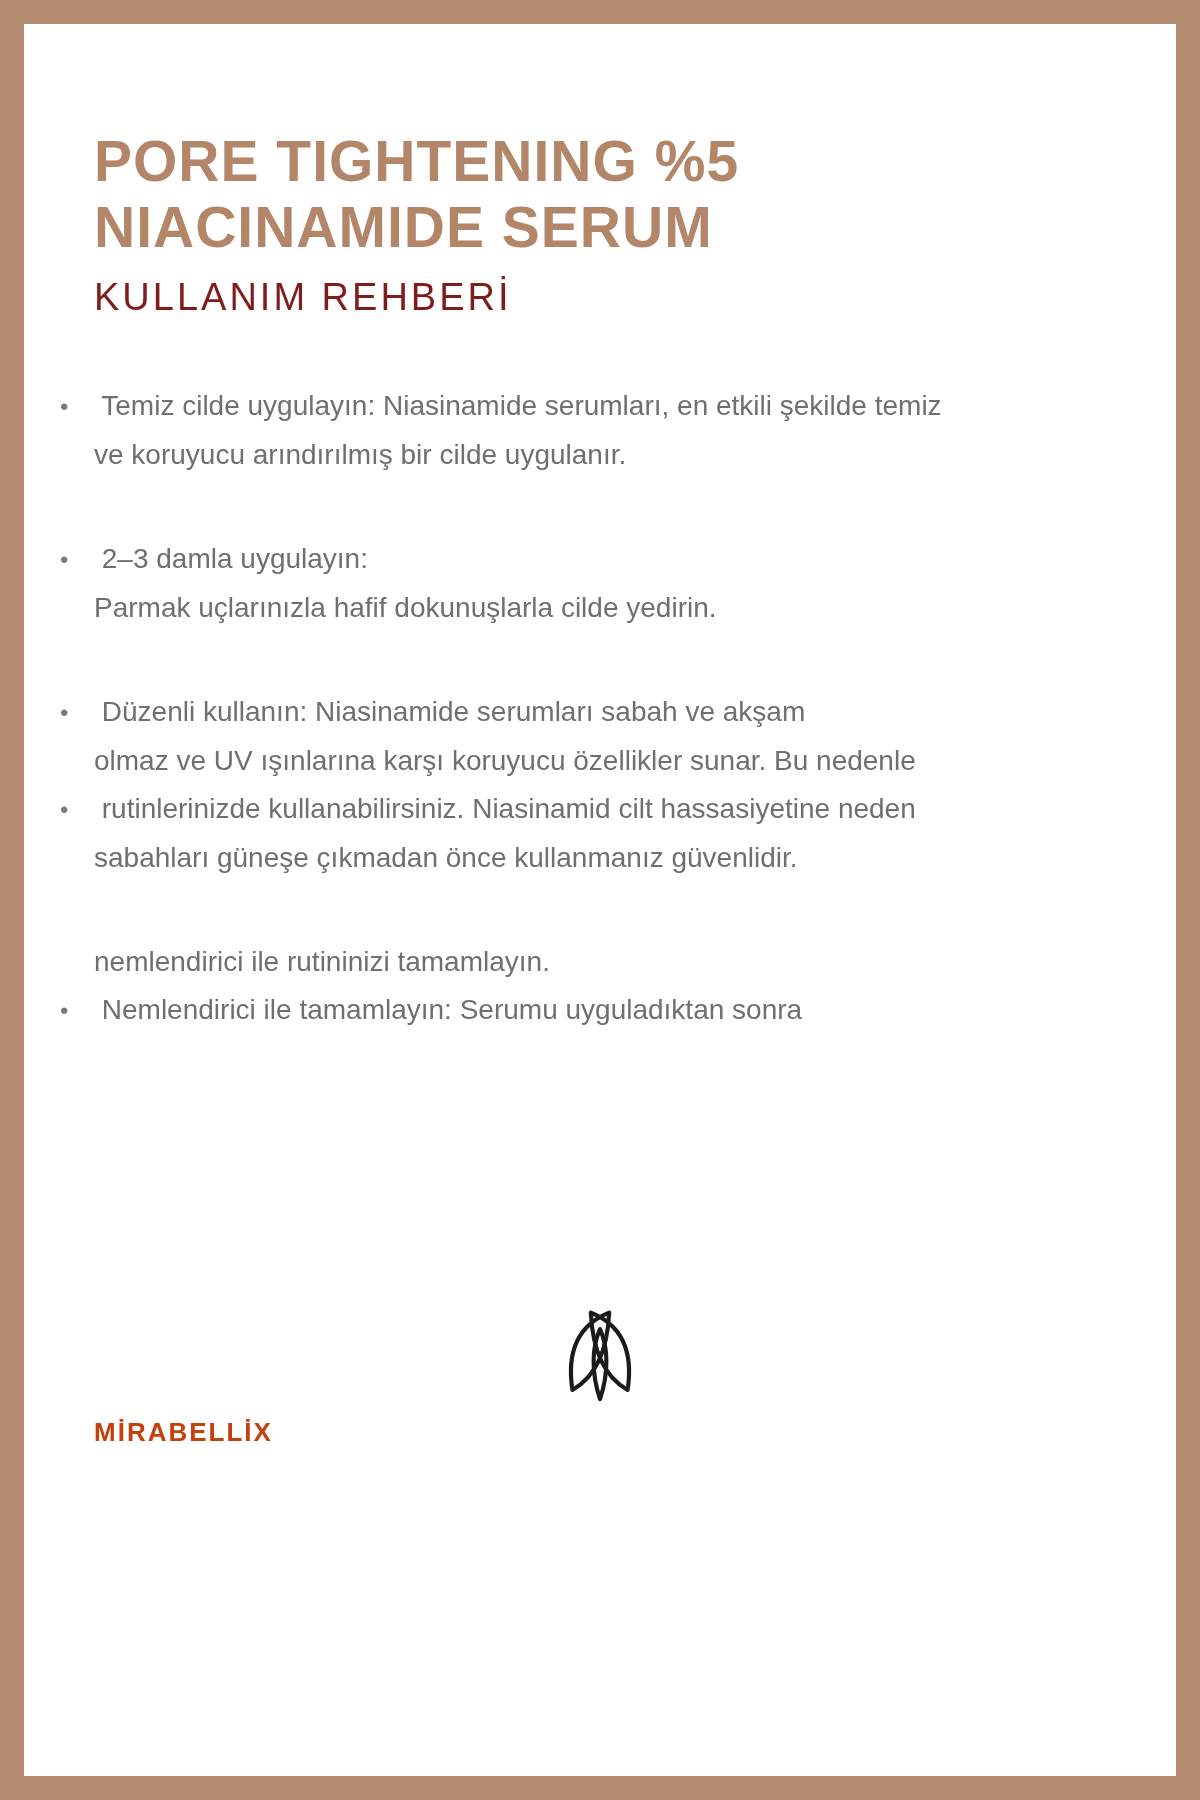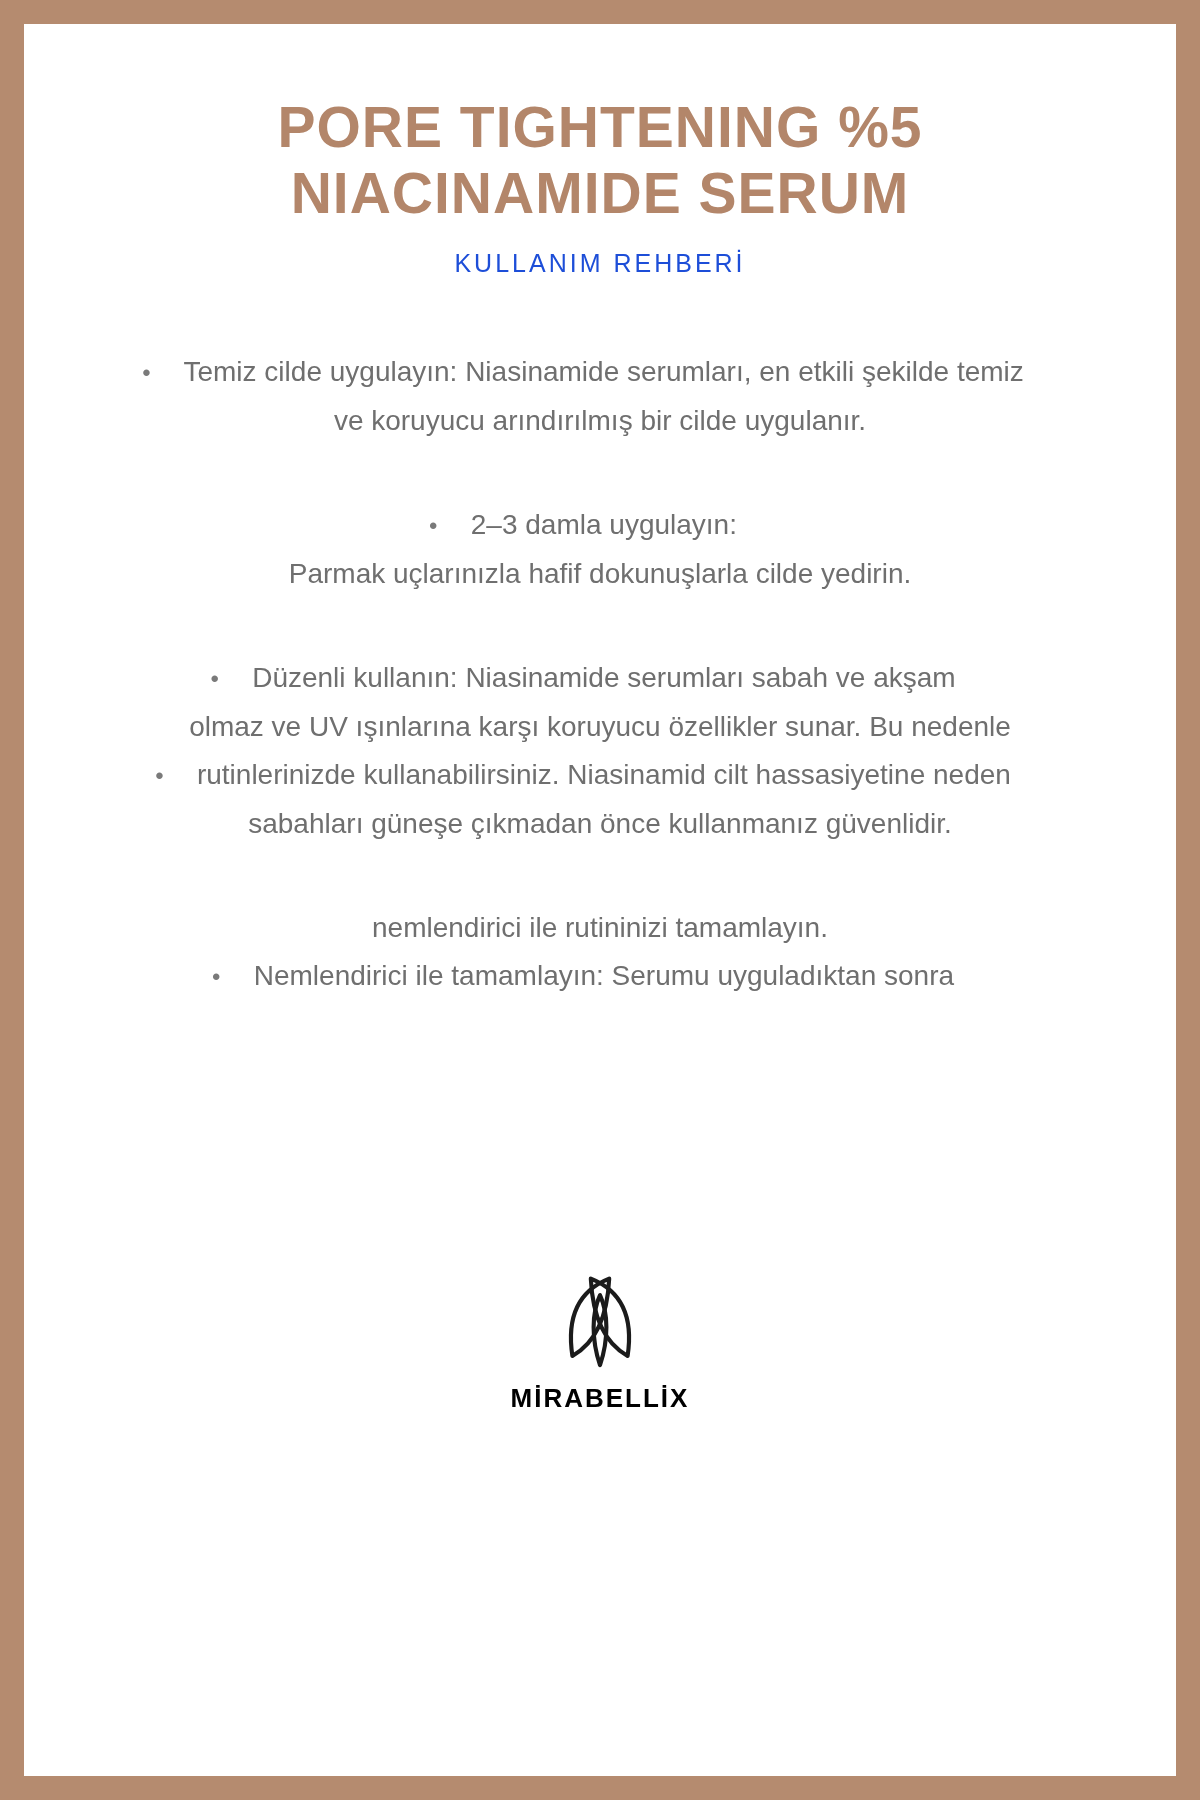--- a/index.html
+++ b/index.html
@@ -10,34 +10,34 @@
     box-sizing: border-box;
     border: 24px solid #b58b6f;
     background: #ffffff;
     overflow: hidden;
     font-family: "Liberation Sans", "DejaVu Sans", sans-serif;
   }
   .inner {
     box-sizing: border-box;
     width: 100%;
     height: 100%;
-    padding: 70px 70px 0 70px;
-    text-align: center;
+    padding: 104px 70px 0 70px;
+    text-align: left;
   }
   .title {
     color: #b3866a;
     font-size: 57px;
     font-weight: 700;
     line-height: 66px;
     letter-spacing: 1px;
     margin: 0;
   }
   .subtitle {
-    color: #1d4ed8;
-    font-size: 25px;
+    color: #7f1d1d;
+    font-size: 38px;
     font-weight: 500;
     letter-spacing: 3px;
     line-height: 46px;
     margin-top: 14px;
   }
   .guide {
     margin-top: 62px;
     color: #6f6f6f;
     font-size: 28px;
     font-weight: 400;
@@ -56,21 +56,21 @@
   .dot-g {
     position: relative;
     left: -34px;
     font-size: 24px;
     color: #7a7a7a;
   }
   .logo-block { margin-top: 270px; }
   .logo-icon { display: block; margin: 0 auto; }
   .wordmark {
     margin-top: 12px;
-    color: #000000;
+    color: #c2410c;
     font-size: 26px;
     font-weight: 700;
     letter-spacing: 2px;
   }
 </style>
 </head>
 <body>
 
 <div class="page">
   <div class="inner">

